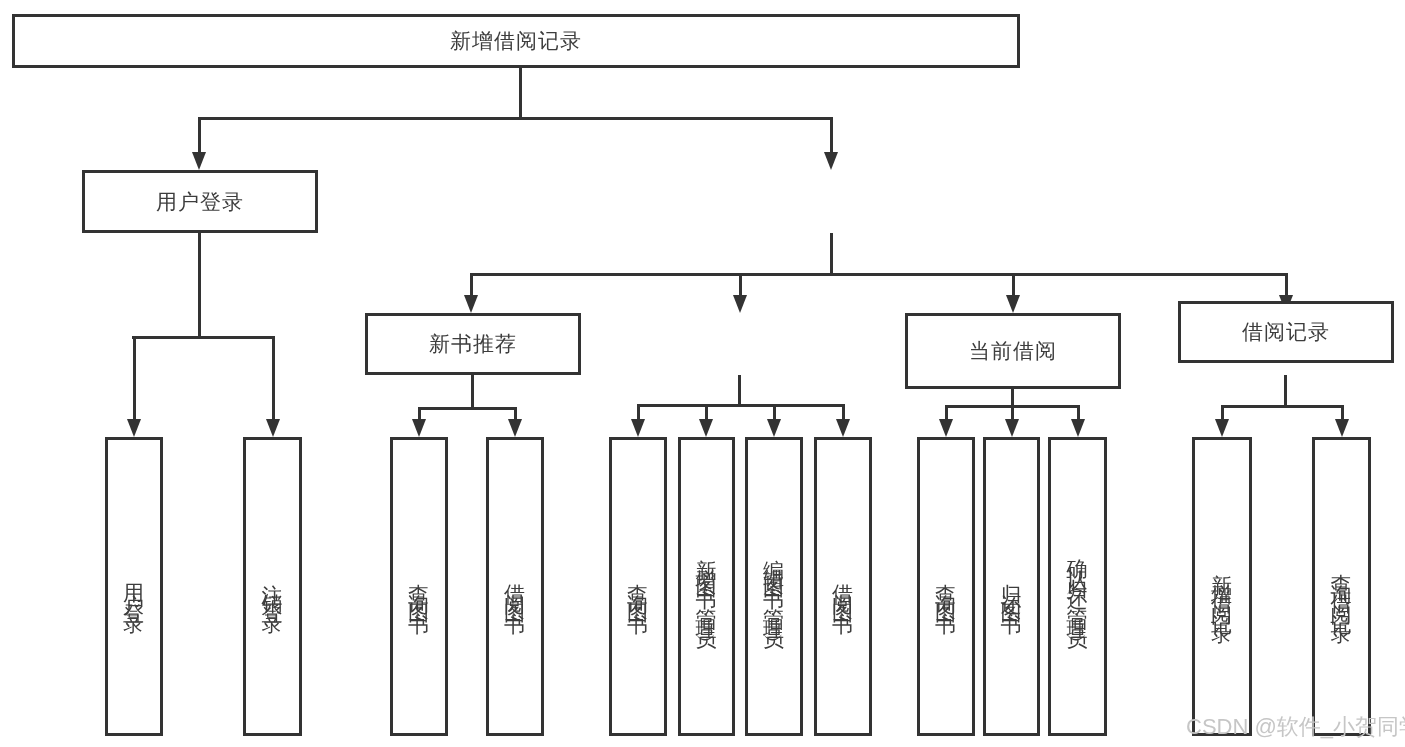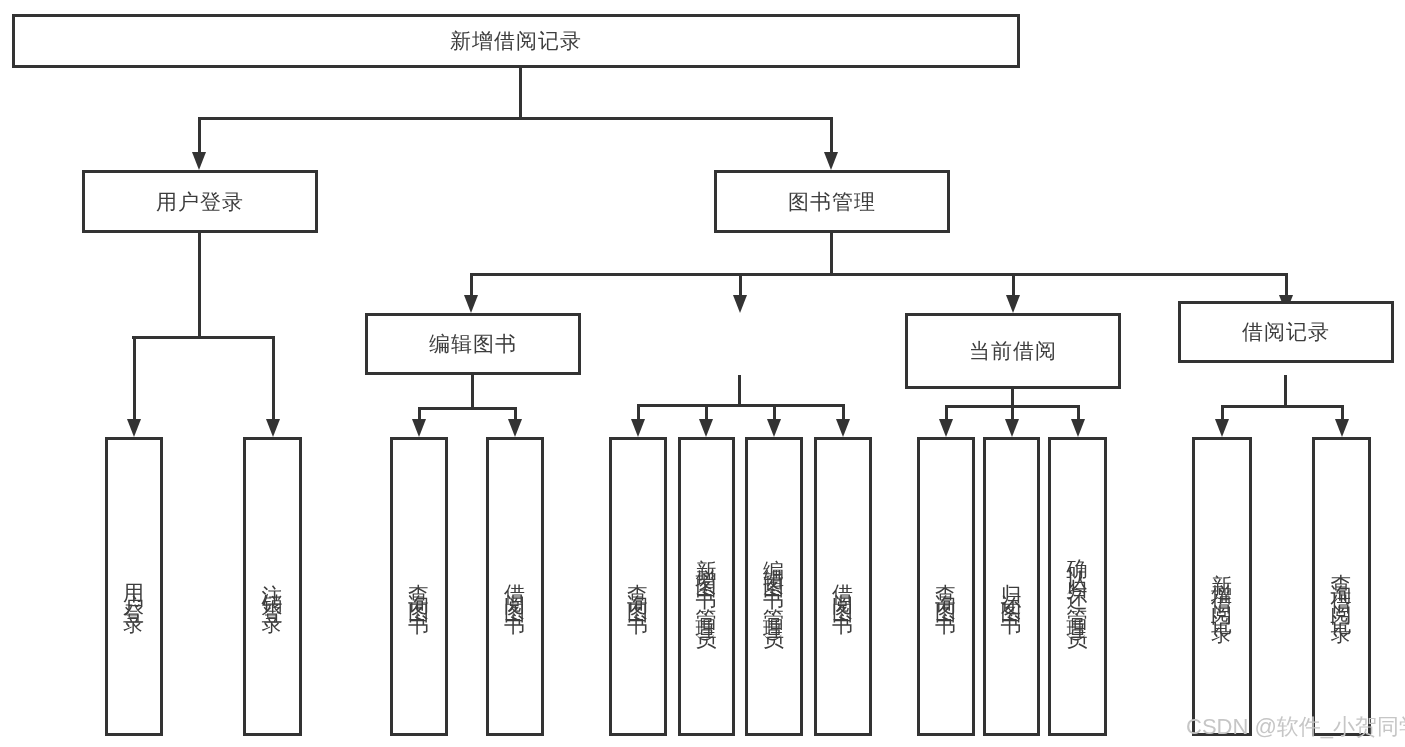--- a/index.html
+++ b/index.html
@@ -133,26 +133,23 @@
     <div class="ah" style="left:1335px;top:419px"></div>
   </div>
 
   <div class="box" style="left:12px;top:14px;width:1008px;height:54px">
     <span class="hlabel">新增借阅记录</span>
   </div>
 
   <div class="box" style="left:82px;top:170px;width:236px;height:63px">
     <span class="hlabel">用户登录</span>
   </div>
-  <div class="box" style="left:714px;top:170px;width:236px;height:63px">
-    <span class="hlabel">图书管理</span>
-  </div>
 
   <div class="box" style="left:365px;top:313px;width:216px;height:62px">
-    <span class="hlabel">编辑图书</span>
+    <span class="hlabel">新书推荐</span>
   </div>
   <div class="box" style="left:905px;top:313px;width:216px;height:76px">
     <span class="hlabel">当前借阅</span>
   </div>
   <div class="box" style="left:1178px;top:301px;width:216px;height:62px">
     <span class="hlabel">借阅记录</span>
   </div>
 
   <div class="box" style="left:105px;top:437px;width:58px;height:299px">
     <span class="vlabel">用户登录</span>

